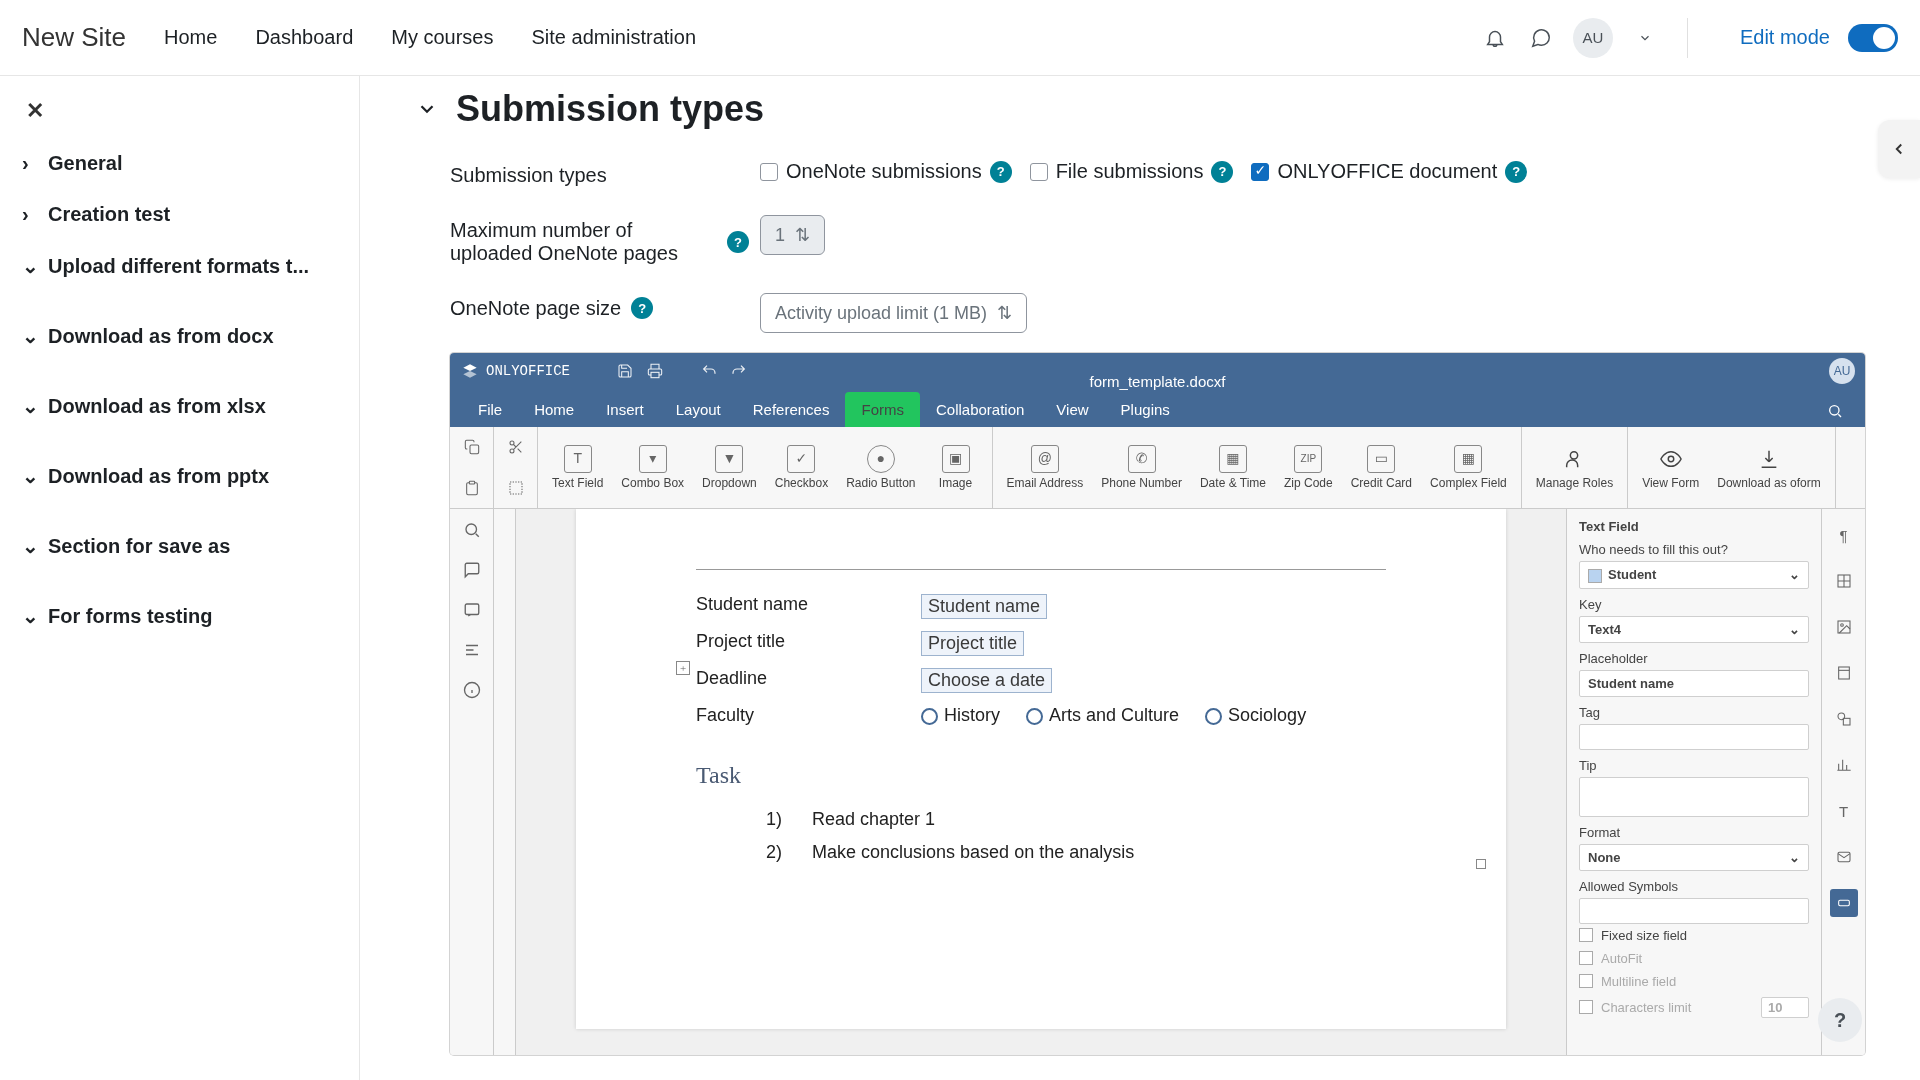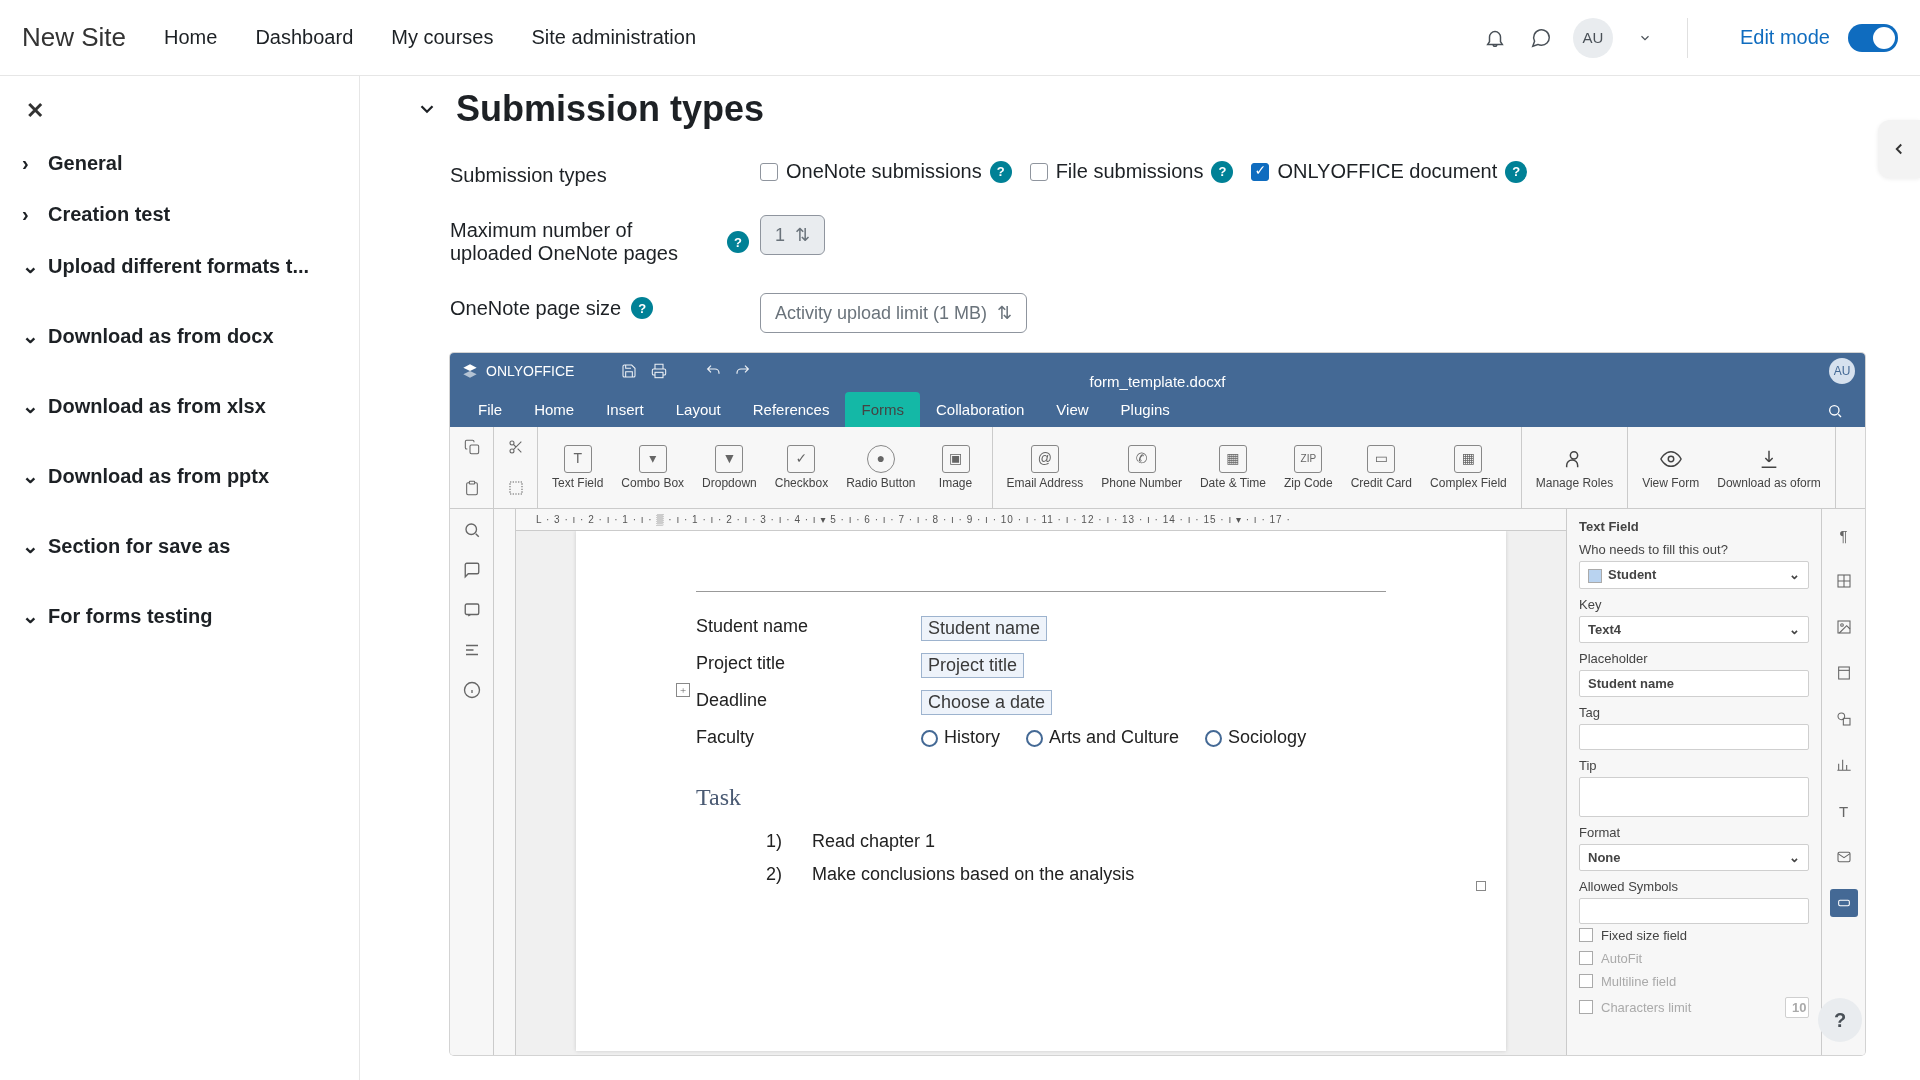--- a/index.html
+++ b/index.html
@@ -41,27 +41,27 @@
 .cbx.checked { background:#0f6cbf; border-color:#0f6cbf; position:relative; }
 .cbx.checked::after { content:"✓"; color:#fff; position:absolute; left:2px; top:-2px; font-size:14px; }
 .opt { display:flex; align-items:center; gap:8px; font-size:20px; }
 .sel { border:1px solid #8f959e; border-radius:6px; padding:8px 14px; background:#fff; color:#6a737b; font-size:18px; display:flex; align-items:center; gap:10px; }
 .sel.disabled { background:#e9ecef; }
 .helpdot { width:22px; height:22px; border-radius:50%; background:#008196; color:#fff; display:inline-flex; align-items:center; justify-content:center; font-size:13px; font-weight:700; }
 
 
 .oo { width:1415px; height:702px; border-radius:4px; overflow:hidden; box-shadow:0 0 0 1px #d3d3d3; font-family:Arial,sans-serif; }
 .oo-title { height:36px; background:#446995; color:#fff; display:flex; align-items:center; padding:0 12px; position:relative; font-size:14px; }
-.oo-title .logo { display:flex; align-items:center; gap:8px; }
+.oo-title .logo { display:flex; align-items:center; gap:8px;font-family:Liberation Mono, monospace; }
 .oo-title .doctitle { position:absolute; left:50%; transform:translateX(-50%); font-size:15px;margin-top:20px; }
 .oo-title .tbtn { width:30px; height:30px; display:flex; align-items:center; justify-content:center; opacity:.9; }
 .oo-avatar { width:26px; height:26px; border-radius:50%; background:#d6e1ee; color:#446995; font-size:12px; display:flex; align-items:center; justify-content:center; position:absolute; right:10px; }
 .oo-menu { height:38px; background:#446995; display:flex; align-items:flex-end; padding:0 12px; gap:0; }
 .oo-tab { padding:9px 16px; color:#fff; font-size:15px; }
-.oo-tab.active { background:#14b8a6; color:#444; border-radius:4px 4px 0 0; }
+.oo-tab.active { background:#22c55e; color:#444; border-radius:4px 4px 0 0; }
 .oo-search { margin-left:auto; color:#fff; padding:8px 10px; }
 .oo-ribbon { height:82px; background:#f7f7f7; border-bottom:1px solid #cbcbcb; display:flex; align-items:stretch; }
 .rb-col { width:44px; border-right:1px solid #cbcbcb; display:flex; flex-direction:column; }
 .rb-cell { flex:1; display:flex; align-items:center; justify-content:center; color:#666; }
 .rb-grp { display:flex; align-items:center; padding:0 8px; gap:6px; border-right:1px solid #cbcbcb; }
 .rb-btn { display:flex; flex-direction:column; align-items:center; justify-content:center; font-size:12px; color:#444; padding:4px 6px; min-width:56px; text-align:center; line-height:1.1; }
 .rb-ico { width:28px; height:28px; border:1px solid #888; border-radius:3px; margin-bottom:4px; display:flex; align-items:center; justify-content:center; color:#666; font-size:14px; }
 .rb-btn.dark .rb-ico { border:none; }
 .oo-body { height:546px; display:flex; background:#f0f0f0; }
 .oo-left { width:44px; background:#f7f7f7; border-right:1px solid #cbcbcb; display:flex; flex-direction:column; align-items:center; padding-top:12px; gap:22px; color:#666; }
@@ -427,21 +427,20 @@
             </span>
           <span>
               <svg width="18" height="18" viewBox="0 0 24 24" fill="none" stroke="#666" stroke-width="1.8">
                 <circle cx="12" cy="12" r="10"></circle>
                 <path d="M12 8v.01M12 12v4"></path>
               </svg>
             </span>
         </div>
         <div class="oo-ruler-v"></div>
         <div class="oo-doc-wrap">
-          <div class="oo-ruler-h">L    · 3 · ı · 2 · ı · 1 · ı · ▒ · ı · 1 · ı · 2 · ı · 3 · ı · 4 · ı ▾ 5 · ı · 6 · ı · 7 · ı · 8 · ı · 9 · ı · 10 · ı · 11 · ı · 12 · ı · 13 · ı · 14 · ı · 15 · ı ▾ · ı · 17 ·</div>
           <div class="oo-canvas">
             <div class="oo-page">
               <hr>
               <span class="handle">+</span>
               <div class="frow">
                   <span class="lab">Student name</span>
                   <span class="ffield ph">Student name</span>
                 </div>
               <div class="frow">
                   <span class="lab">Project title</span>
@@ -509,21 +508,21 @@
             </div>
           <div class="chk dis">
               <span class="box"></span>
               <span>Multiline field</span>
             </div>
           <div class="chk dis" style="justify-content:space-between">
               <span style="display:flex;gap:8px;align-items:center">
                 <span class="box"></span>
                 <span>Characters limit</span>
               </span>
-              <span class="pin" style="width:24px;padding:2px 6px">10</span>
+              <span class="pin" style="width:48px;padding:2px 6px">10</span>
             </div>
         </div>
         <div class="oo-right">
           <span class="ritem">¶</span>
           <span class="ritem">
               <svg width="16" height="16" viewBox="0 0 24 24" fill="none" stroke="#666" stroke-width="1.6">
                 <rect x="3" y="3" width="18" height="18"></rect>
                 <path d="M3 12h18M12 3v18"></path>
               </svg>
             </span>

